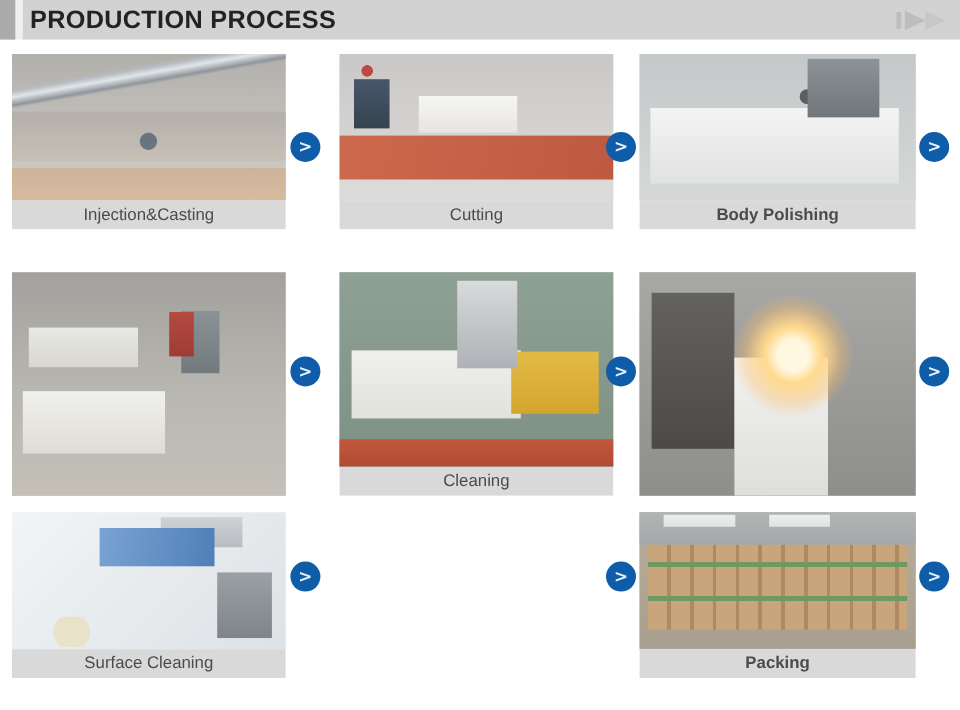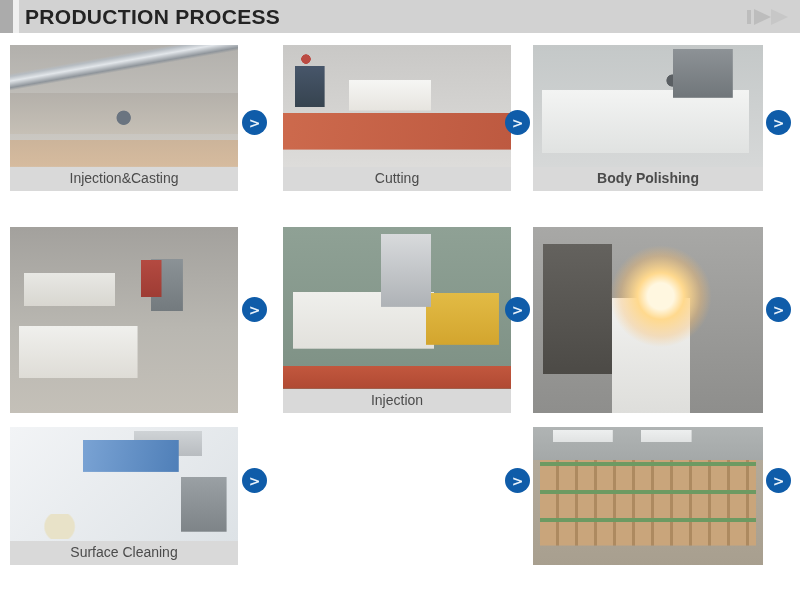--- a/index.html
+++ b/index.html
@@ -169,32 +169,33 @@
   <figure class="cell r1 c3">
     <div class="photo p3"></div>
     <figcaption class="cap">Body Polishing</figcaption>
   </figure>
 
   <figure class="cell r2 c1">
     <div class="photo p4"></div>
   </figure>
   <figure class="cell r2 c2">
     <div class="photo p5"></div>
-    <figcaption class="cap">Injection</figcaption>
+    <figcaption class="cap">Cleaning</figcaption>
   </figure>
   <figure class="cell r2 c3">
     <div class="photo p6"></div>
   </figure>
 
   <figure class="cell r3 c1">
     <div class="photo p7"></div>
     <figcaption class="cap">Surface Cleaning</figcaption>
   </figure>
   <figure class="cell r3 c3">
     <div class="photo p9"></div>
+    <figcaption class="cap">Packing</figcaption>
   </figure>
 
   <div class="arrow ar1 ag1">&gt;</div>
   <div class="arrow ar1 ag2">&gt;</div>
   <div class="arrow ar1 ag3">&gt;</div>
   <div class="arrow ar2 ag1">&gt;</div>
   <div class="arrow ar2 ag2">&gt;</div>
   <div class="arrow ar2 ag3">&gt;</div>
   <div class="arrow ar3 ag1">&gt;</div>
   <div class="arrow ar3 ag2">&gt;</div>

